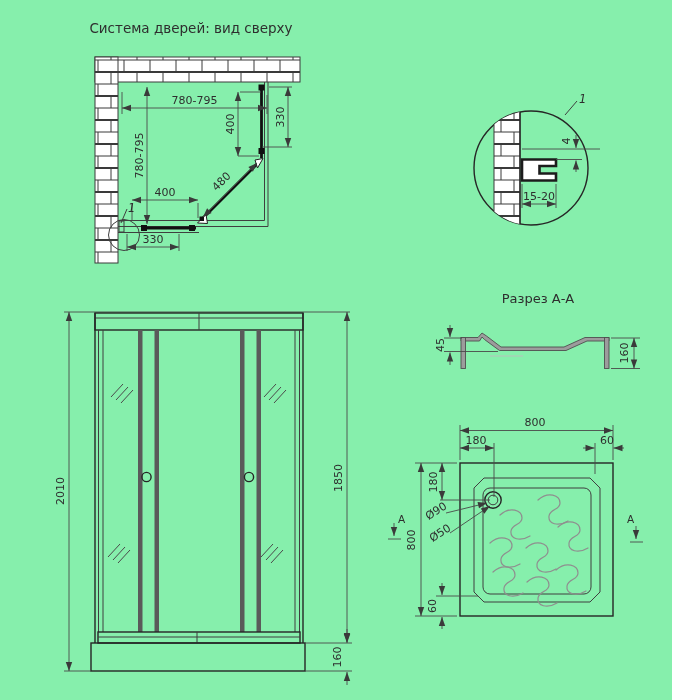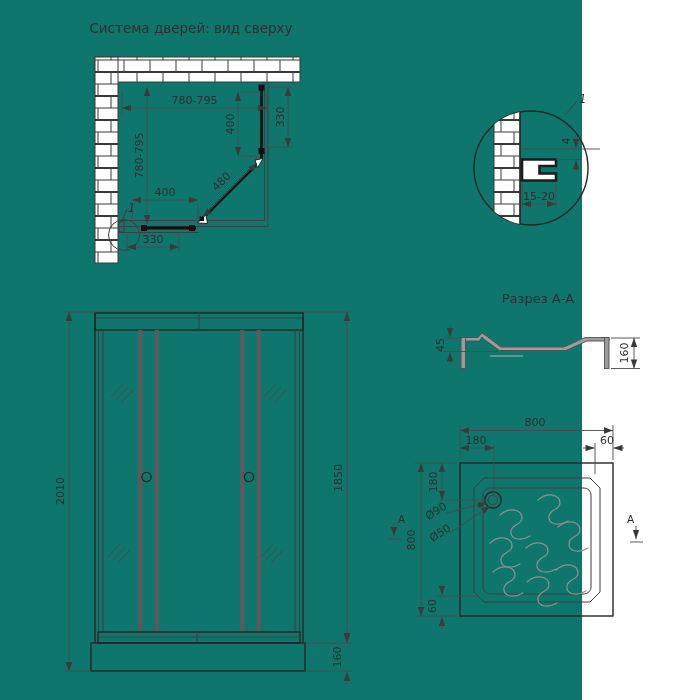--- a/index.html
+++ b/index.html
@@ -1,16 +1,16 @@
 <!DOCTYPE html>
 <html><head>
 <meta charset="utf-8">
 <style>
   html,body{margin:0;padding:0;background:#fff;}
-  .stage{width:582px;height:700px;position:relative;background:#0f766e;font-family:"DejaVu Sans",sans-serif;}
+  .stage{width:672px;height:700px;position:relative;background:#86efac;font-family:"DejaVu Sans",sans-serif;}
   svg{display:block;}
   .ln{stroke:#3f3f3f;stroke-width:1;fill:none;}
   .md{stroke:#262626;stroke-width:1.4;fill:none;}
   .tk{stroke:#101010;stroke-width:2.8;fill:none;}
   .dm{stroke:#4a4a4a;stroke-width:0.9;fill:none;}
   .gray{fill:#9c9c9c;stroke:#4f4f4f;stroke-width:0.9;}
   .stile{fill:#5a5a5a;stroke:none;}
   .roller{fill:#101010;stroke:none;}
   .wedge{fill:#fff;stroke:#222;stroke-width:1;}
   text{fill:#2e2e2e;}

